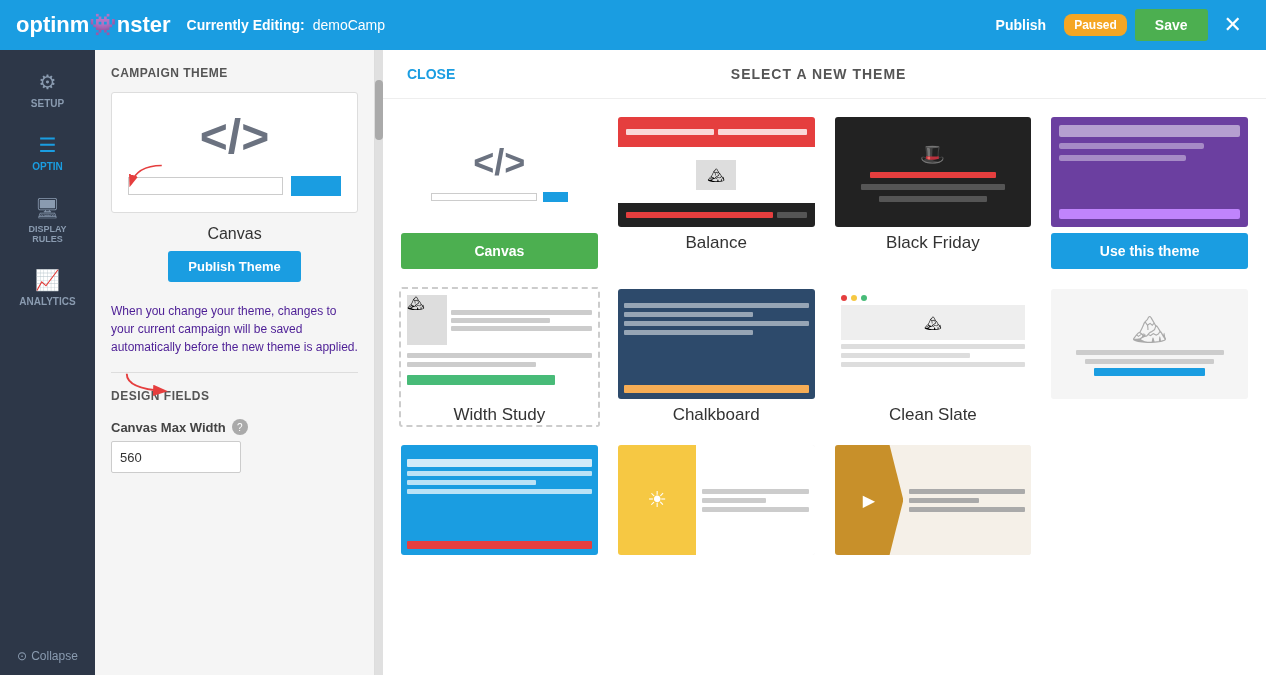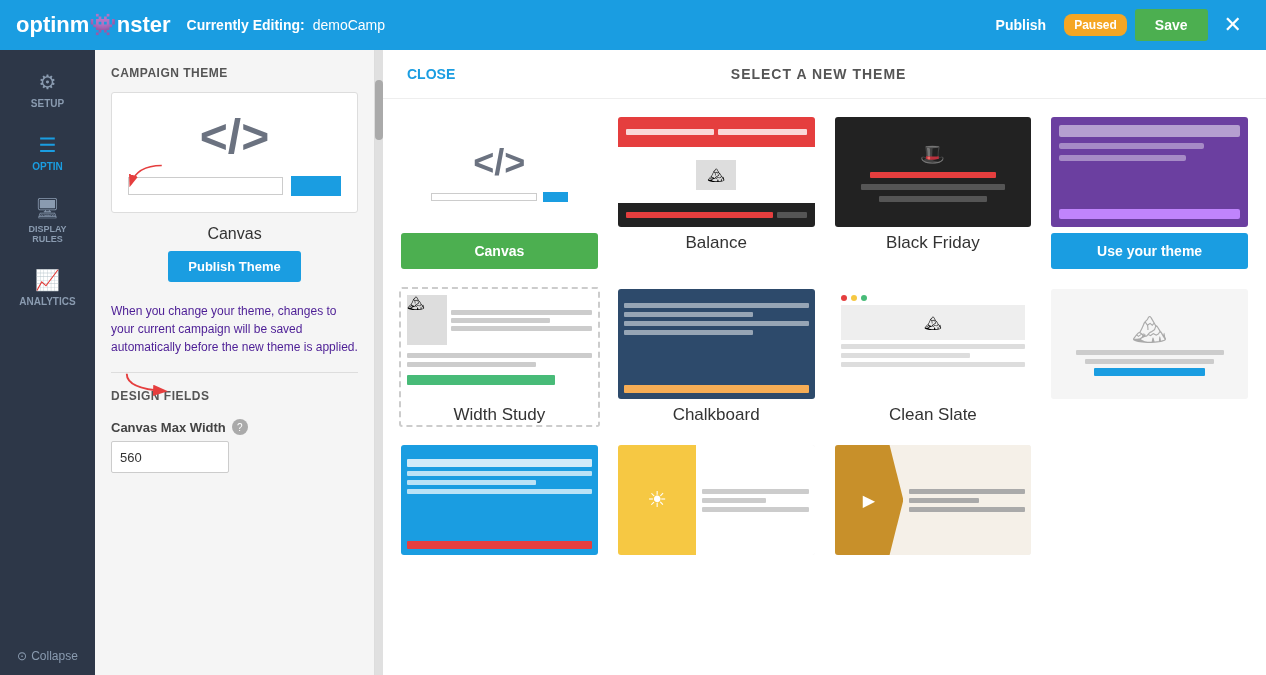--- a/index.html
+++ b/index.html
@@ -192,21 +192,21 @@
     .info-circle {
       width: 16px; height: 16px;
       border-radius: 50%;
       background: #aaa;
       color: white;
       font-size: 10px;
       display: flex; align-items: center; justify-content: center;
       cursor: pointer;
     }
     .field-input {
-      width: 118px;
+      width: 130px;
       height: 32px;
       border: 1px solid #ccc;
       padding: 0 8px;
       font-size: 13px;
       color: #333;
       border-radius: 2px;
     }
 
     
     .theme-selector {
@@ -625,21 +625,21 @@
         <div class="theme-label">Black Friday</div>
       </div>
 
       <div class="theme-card">
         <div class="theme-thumbnail" style="background:#6b3fa0; display:flex; flex-direction:column; padding:8px; gap:6px;">
           <div style="height:12px; background:rgba(255,255,255,0.5); border-radius:2px; width:100%;"></div>
           <div style="height:6px; background:rgba(255,255,255,0.4); border-radius:2px; width:80%;"></div>
           <div style="height:6px; background:rgba(255,255,255,0.4); border-radius:2px; width:70%;"></div>
           <div style="height:10px; background:#c084fc; border-radius:2px; width:100%; margin-top:auto;"></div>
         </div>
-        <button class="use-theme-btn">Use your theme</button>
+        <button class="use-theme-btn">Use this theme</button>
       </div>
 
       <div class="theme-card selected-theme">
         <div class="theme-thumbnail">
           <div class="casestudy-thumb">
             <div class="cs-top">
               <div class="cs-img">🏔</div>
               <div class="cs-lines">
                 <div class="cs-line"></div>
                 <div class="cs-line-short"></div>

